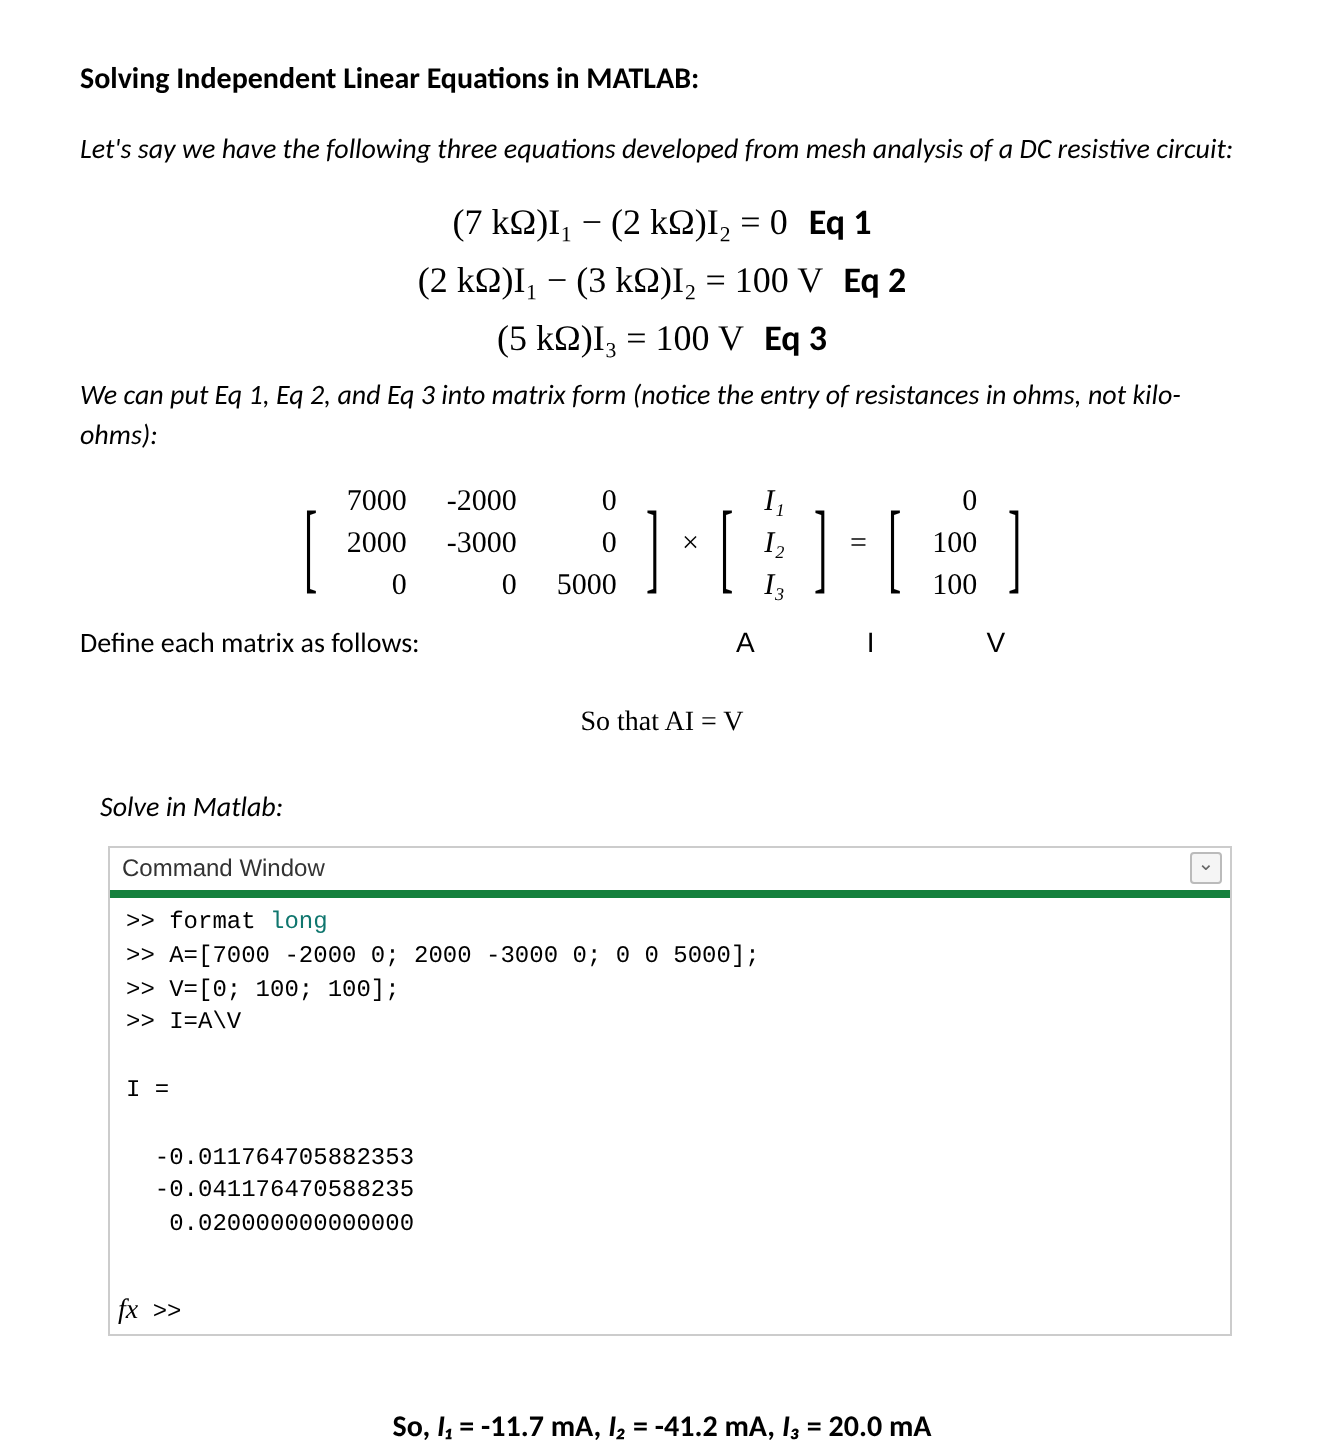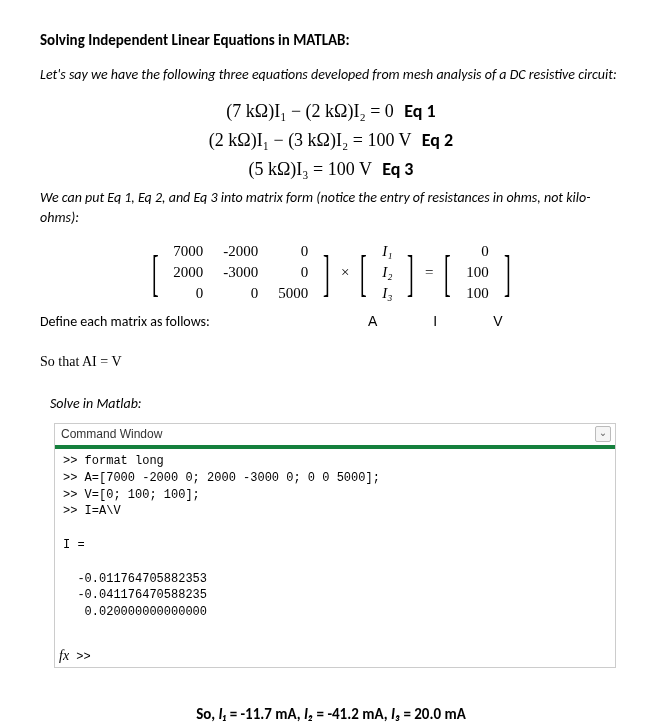--- a/index.html
+++ b/index.html
@@ -42,20 +42,21 @@
   }
   .op { margin: 0 6px; }
   .define-row {
     display: flex;
     align-items: flex-start;
     margin: 8px 0 18px 0;
   }
   .define-label { width: 300px; }
   .mat-name { font-family: Arial; font-weight: normal; margin: 0 28px; }
   .sothat {
+    text-align: center;
     font-family: "Cambria Math", "Times New Roman", serif;
     margin: 20px 0 22px 0;
   }
   .solve { margin: 16px 0 10px 10px; }
   .cmdwin {
     border: 1px solid #ccc;
     margin: 0 6px 0 14px;
     font-family: "Courier New", monospace;
     font-size: 12px;
     background: #fff;
@@ -69,21 +70,21 @@
     font-size: 12px;
     position: relative;
   }
   .cmdwin .arrow {
     position: absolute; right: 4px; top: 2px;
     width: 14px; height: 14px; border: 1px solid #bbb;
     border-radius: 2px; text-align: center; line-height: 12px;
     font-size: 10px; color: #666; background: #f5f5f5;
   }
   .cmdwin .body { padding: 4px 8px 6px 8px; }
-  .kw { color: #000000; }
+  .kw { color: #0f766e; }
   .prompt-line { margin: 0; white-space: pre; }
   .fx-line { padding: 2px 4px; }
   .fx { font-style: italic; font-family: "Times New Roman", serif; font-size: 14px; }
   .result {
     text-align: center;
     font-weight: bold;
     font-family: Calibri;
     margin-top: 36px;
     font-size: 15px;
   }

